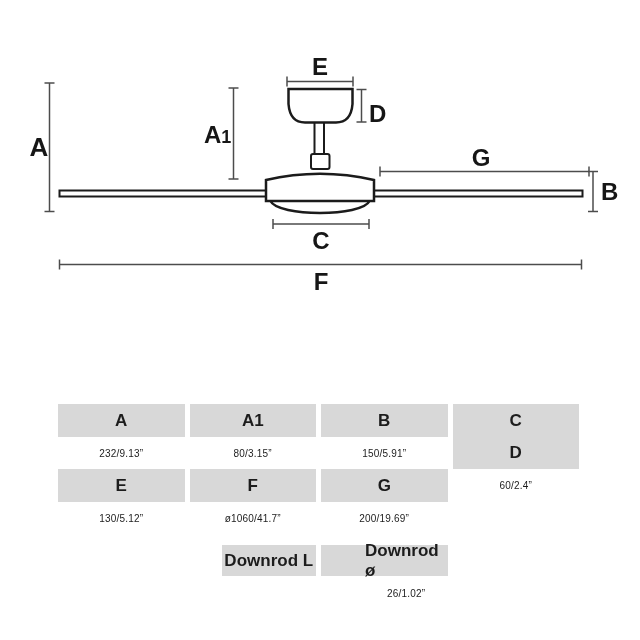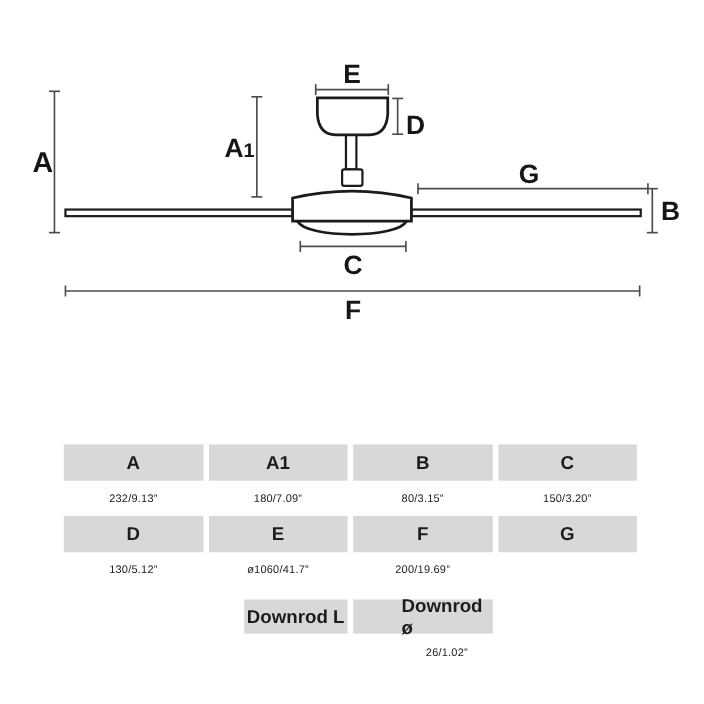--- a/index.html
+++ b/index.html
@@ -115,29 +115,29 @@
   </svg>
 
   <div class="spec-table">
 
     <div class="th">A</div>
     <div class="th">A1</div>
     <div class="th">B</div>
     <div class="th">C</div>
 
     <div class="td">232/9.13”</div>
-    <div class="td">180/7.09”</div>
     <div class="td">80/3.15”</div>
-    <div class="td">150/3.20”</div>
+    <div class="td">150/5.91”</div>
 
     <div class="th">D</div>
     <div class="th">E</div>
     <div class="th">F</div>
     <div class="th">G</div>
 
+    <div class="td">60/2.4”</div>
     <div class="td">130/5.12”</div>
     <div class="td">ø1060/41.7”</div>
     <div class="td">200/19.69”</div>
 
     <div class="th col2 row6">Downrod L</div>
     <div class="th col3 row6">Downrod ø</div>
 
     <div class="td col3 row7">26/1.02”</div>
   </div>
 

